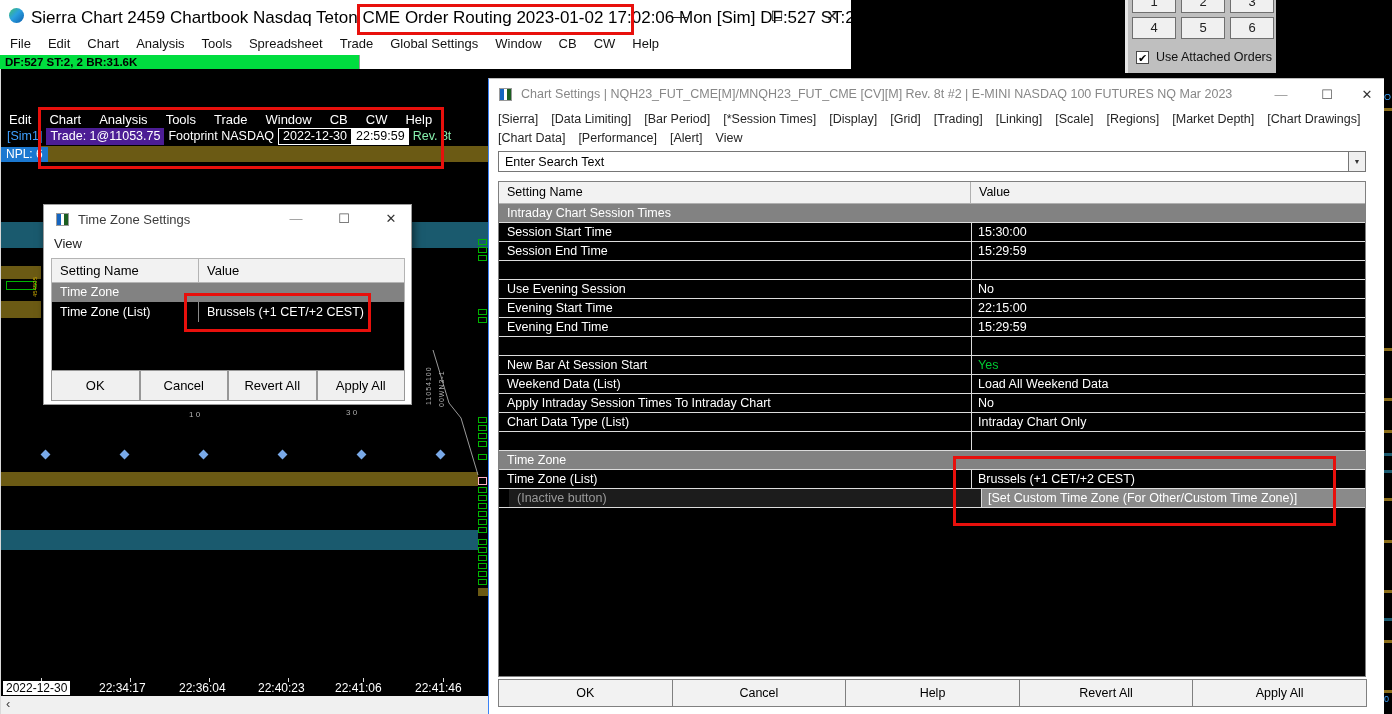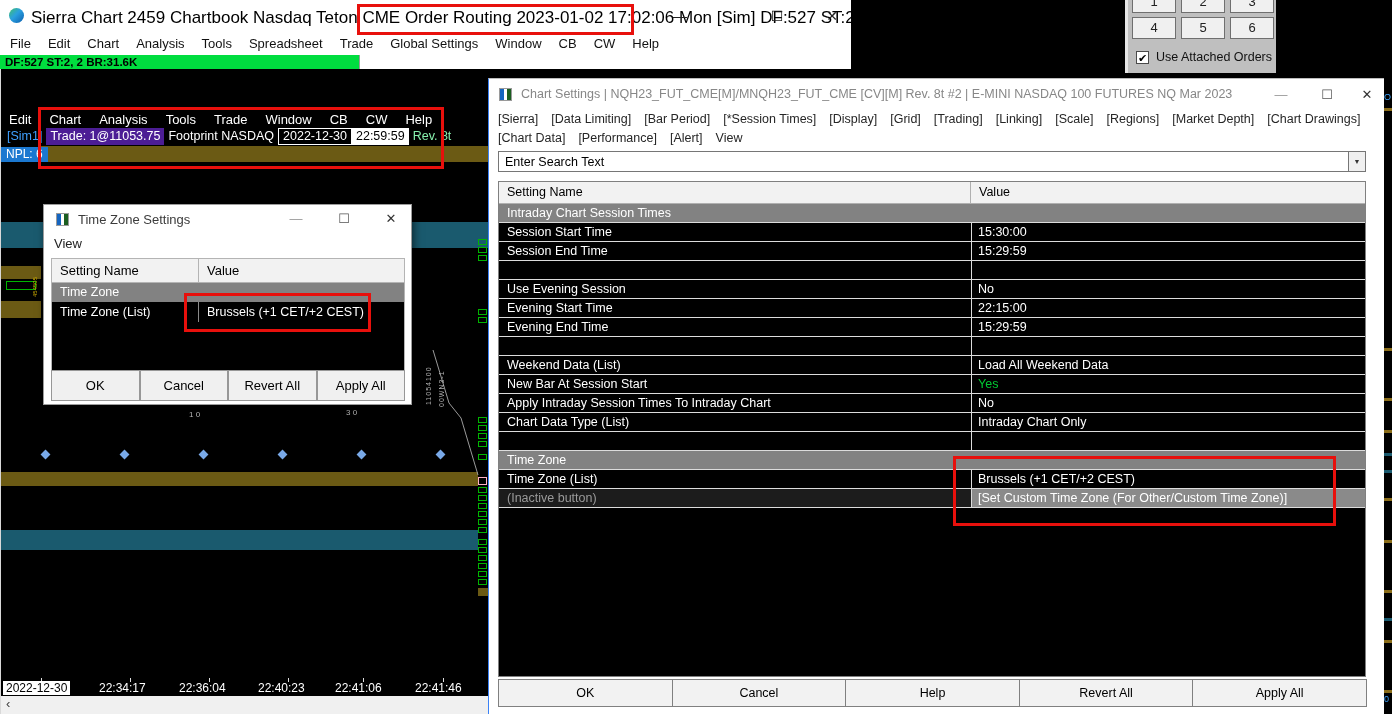--- a/index.html
+++ b/index.html
@@ -103,21 +103,21 @@
   #cs-thead { display:flex; height:22px; background:#f2f2f2; border-bottom:1px solid #b0b0b0; }
   #cs-thead div { font-size:12.5px; color:#000; padding:3px 0 0 8px; }
   #cs-thead .c1 { width:472px; border-right:1px solid #b0b0b0; }
   .cs-row { display:flex; height:19px; font-size:12.5px; border-bottom:1px solid #dcdcdc; }
   .cs-row .c1 { width:472px; line-height:18px; padding-left:8px; white-space:nowrap; overflow:hidden; }
   .cs-row .c2 { flex:1; line-height:18px; padding-left:6px; border-left:1px solid #dcdcdc; white-space:nowrap; }
   .row-data { background:#000; color:#fff; }
   .row-blank { background:#000; }
   .row-section { background:#828282; }
   .row-section .c1 { width:100%; color:#fff; }
-  .row-inactive .c1 { background:#1c1c1c; color:#9a9a9a; }
+  .row-inactive .c1 { background:#1c1c1c; color:#9a9a9a;margin-left:10px; }
   .row-inactive .c2 { background:#8a8a8a; color:#fff; }
   #red4 { left:464px; top:377px; width:383px; height:70px; }
   #cs-buttons { left:9px; top:600px; width:868px; height:28px; display:flex; }
   #cs-buttons div { flex:1; background:#f2f2f2; border:1px solid #808080; margin-right:-1px;
                     font-size:12.5px; color:#000; text-align:center; line-height:26px; }
 
   
   #right-strip { left:1384px; top:78px; width:8px; height:636px; background:#000; overflow:hidden; }
   .fleck-tan { position:absolute; left:0; width:8px; height:3px; background:#8a6d1a; }
   .fleck-teal { position:absolute; left:0; width:8px; height:3px; background:#1a5a6e; }
@@ -351,26 +351,26 @@
         </div>
         <div class="cs-row row-data">
           <div class="c1">Evening End Time</div>
           <div class="c2">15:29:59</div>
         </div>
         <div class="cs-row row-blank">
           <div class="c1"></div>
           <div class="c2"></div>
         </div>
         <div class="cs-row row-data">
+          <div class="c1">New Bar At Session Start</div>
+          <div class="c2" style="color: rgb(0, 200, 50);">Yes</div>
+        </div>
+        <div class="cs-row row-data">
           <div class="c1">Weekend Data (List)</div>
           <div class="c2">Load All Weekend Data</div>
-        </div>
-        <div class="cs-row row-data">
-          <div class="c1">New Bar At Session Start</div>
-          <div class="c2" style="color: rgb(0, 200, 50);">Yes</div>
         </div>
         <div class="cs-row row-data">
           <div class="c1">Apply Intraday Session Times To Intraday Chart</div>
           <div class="c2">No</div>
         </div>
         <div class="cs-row row-data">
           <div class="c1">Chart Data Type (List)</div>
           <div class="c2">Intraday Chart Only</div>
         </div>
         <div class="cs-row row-blank">

